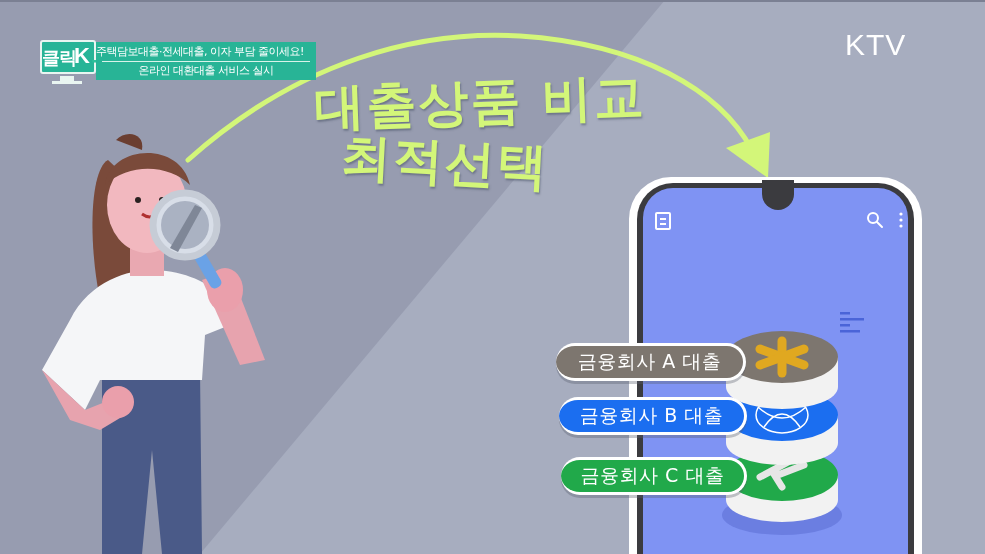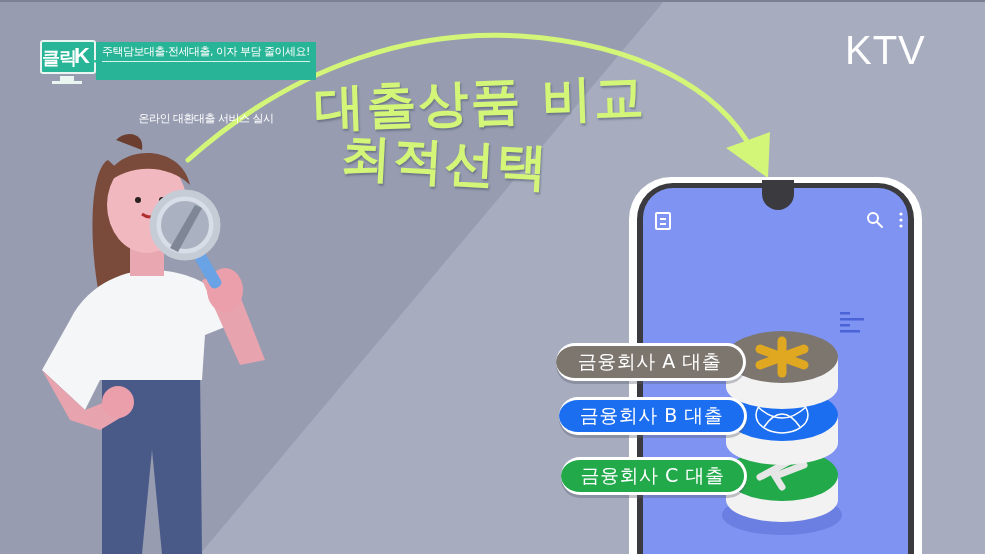--- a/index.html
+++ b/index.html
@@ -12,26 +12,26 @@
   
   .banner { position: absolute; left: 38px; top: 40px; width: 278px; height: 42px; }
   .logo { position: absolute; left: 0; top: 0; width: 60px; height: 44px; }
   .logo-screen { position:absolute; left:2px; top:0; width:56px; height:34px; background:#27b497; border:2px solid #e9f5f1; border-radius:3px; }
   .logo-text { position:absolute; left:4px; top:6px; font-weight:bold; color:#fff; font-size:18px; letter-spacing:-1px; font-family:"DejaVu Sans", sans-serif; }
   .logo-k { position:absolute; left:36px; top:3px; color:#fff; font-weight:bold; font-size:22px; font-family:"Liberation Sans", sans-serif; }
   .logo-plus { position:absolute; left:52px; top:8px; color:#2fc09a; font-weight:bold; font-size:22px; }
   .logo-stand { position:absolute; left:22px; top:36px; width:14px; height:5px; background:#e9f5f1; }
   .logo-base { position:absolute; left:14px; top:41px; width:30px; height:3px; background:#e9f5f1; }
   .banner-box { position: absolute; left: 58px; top: 2px; width: 220px; height: 38px; background: #28b496; }
-  .banner-line1 { position:absolute; left:0; right:0; top:2px; text-align:center; color:#fff; font-size:11px; letter-spacing:-0.5px; white-space:nowrap; }
+  .banner-line1 { position:absolute; left:0; right:0; top:2px; text-align:left; color:#fff; font-size:11px; letter-spacing:-0.5px; white-space:nowrap; }
   .banner-rule { position:absolute; left:6px; right:6px; top:19px; height:1px; background:#d8f3ea; }
-  .banner-line2 { position:absolute; left:0; right:0; top:21px; text-align:center; color:#fff; font-size:11px; letter-spacing:-0.5px; white-space:nowrap;margin-top:48px; }
+  .banner-line2 { position:absolute; left:0; right:0; top:21px; text-align:center; color:#fff; font-size:11px; letter-spacing:-0.5px; white-space:nowrap; }
 
   
-  .ktv { position:absolute; left:845px; top:28px; color:#ffffff; font-family:"Liberation Sans", sans-serif; font-size:40px; letter-spacing:1px; }
+  .ktv { position:absolute; left:845px; top:28px; color:#ffffff; font-family:"Liberation Sans", sans-serif; font-size:30px; letter-spacing:1px; }
 
   
   .arc { position:absolute; left:0; top:0; width:985px; height:554px; pointer-events:none; }
 
   
   .headline { position:absolute; left:285px; top:72px; width:390px; text-align:center; color:#d3f679; font-weight:bold; font-family:"DejaVu Sans", sans-serif; text-shadow: 1px 2px 2px rgba(70,80,100,0.5); }
   .headline-1 { font-size:50px; letter-spacing:2px; transform: rotate(-2deg); display:block; line-height:60px; }
   .headline-2 { font-size:50px; letter-spacing:2px; transform: rotate(3deg); display:block; line-height:60px; margin-left:-70px; }
 
   

